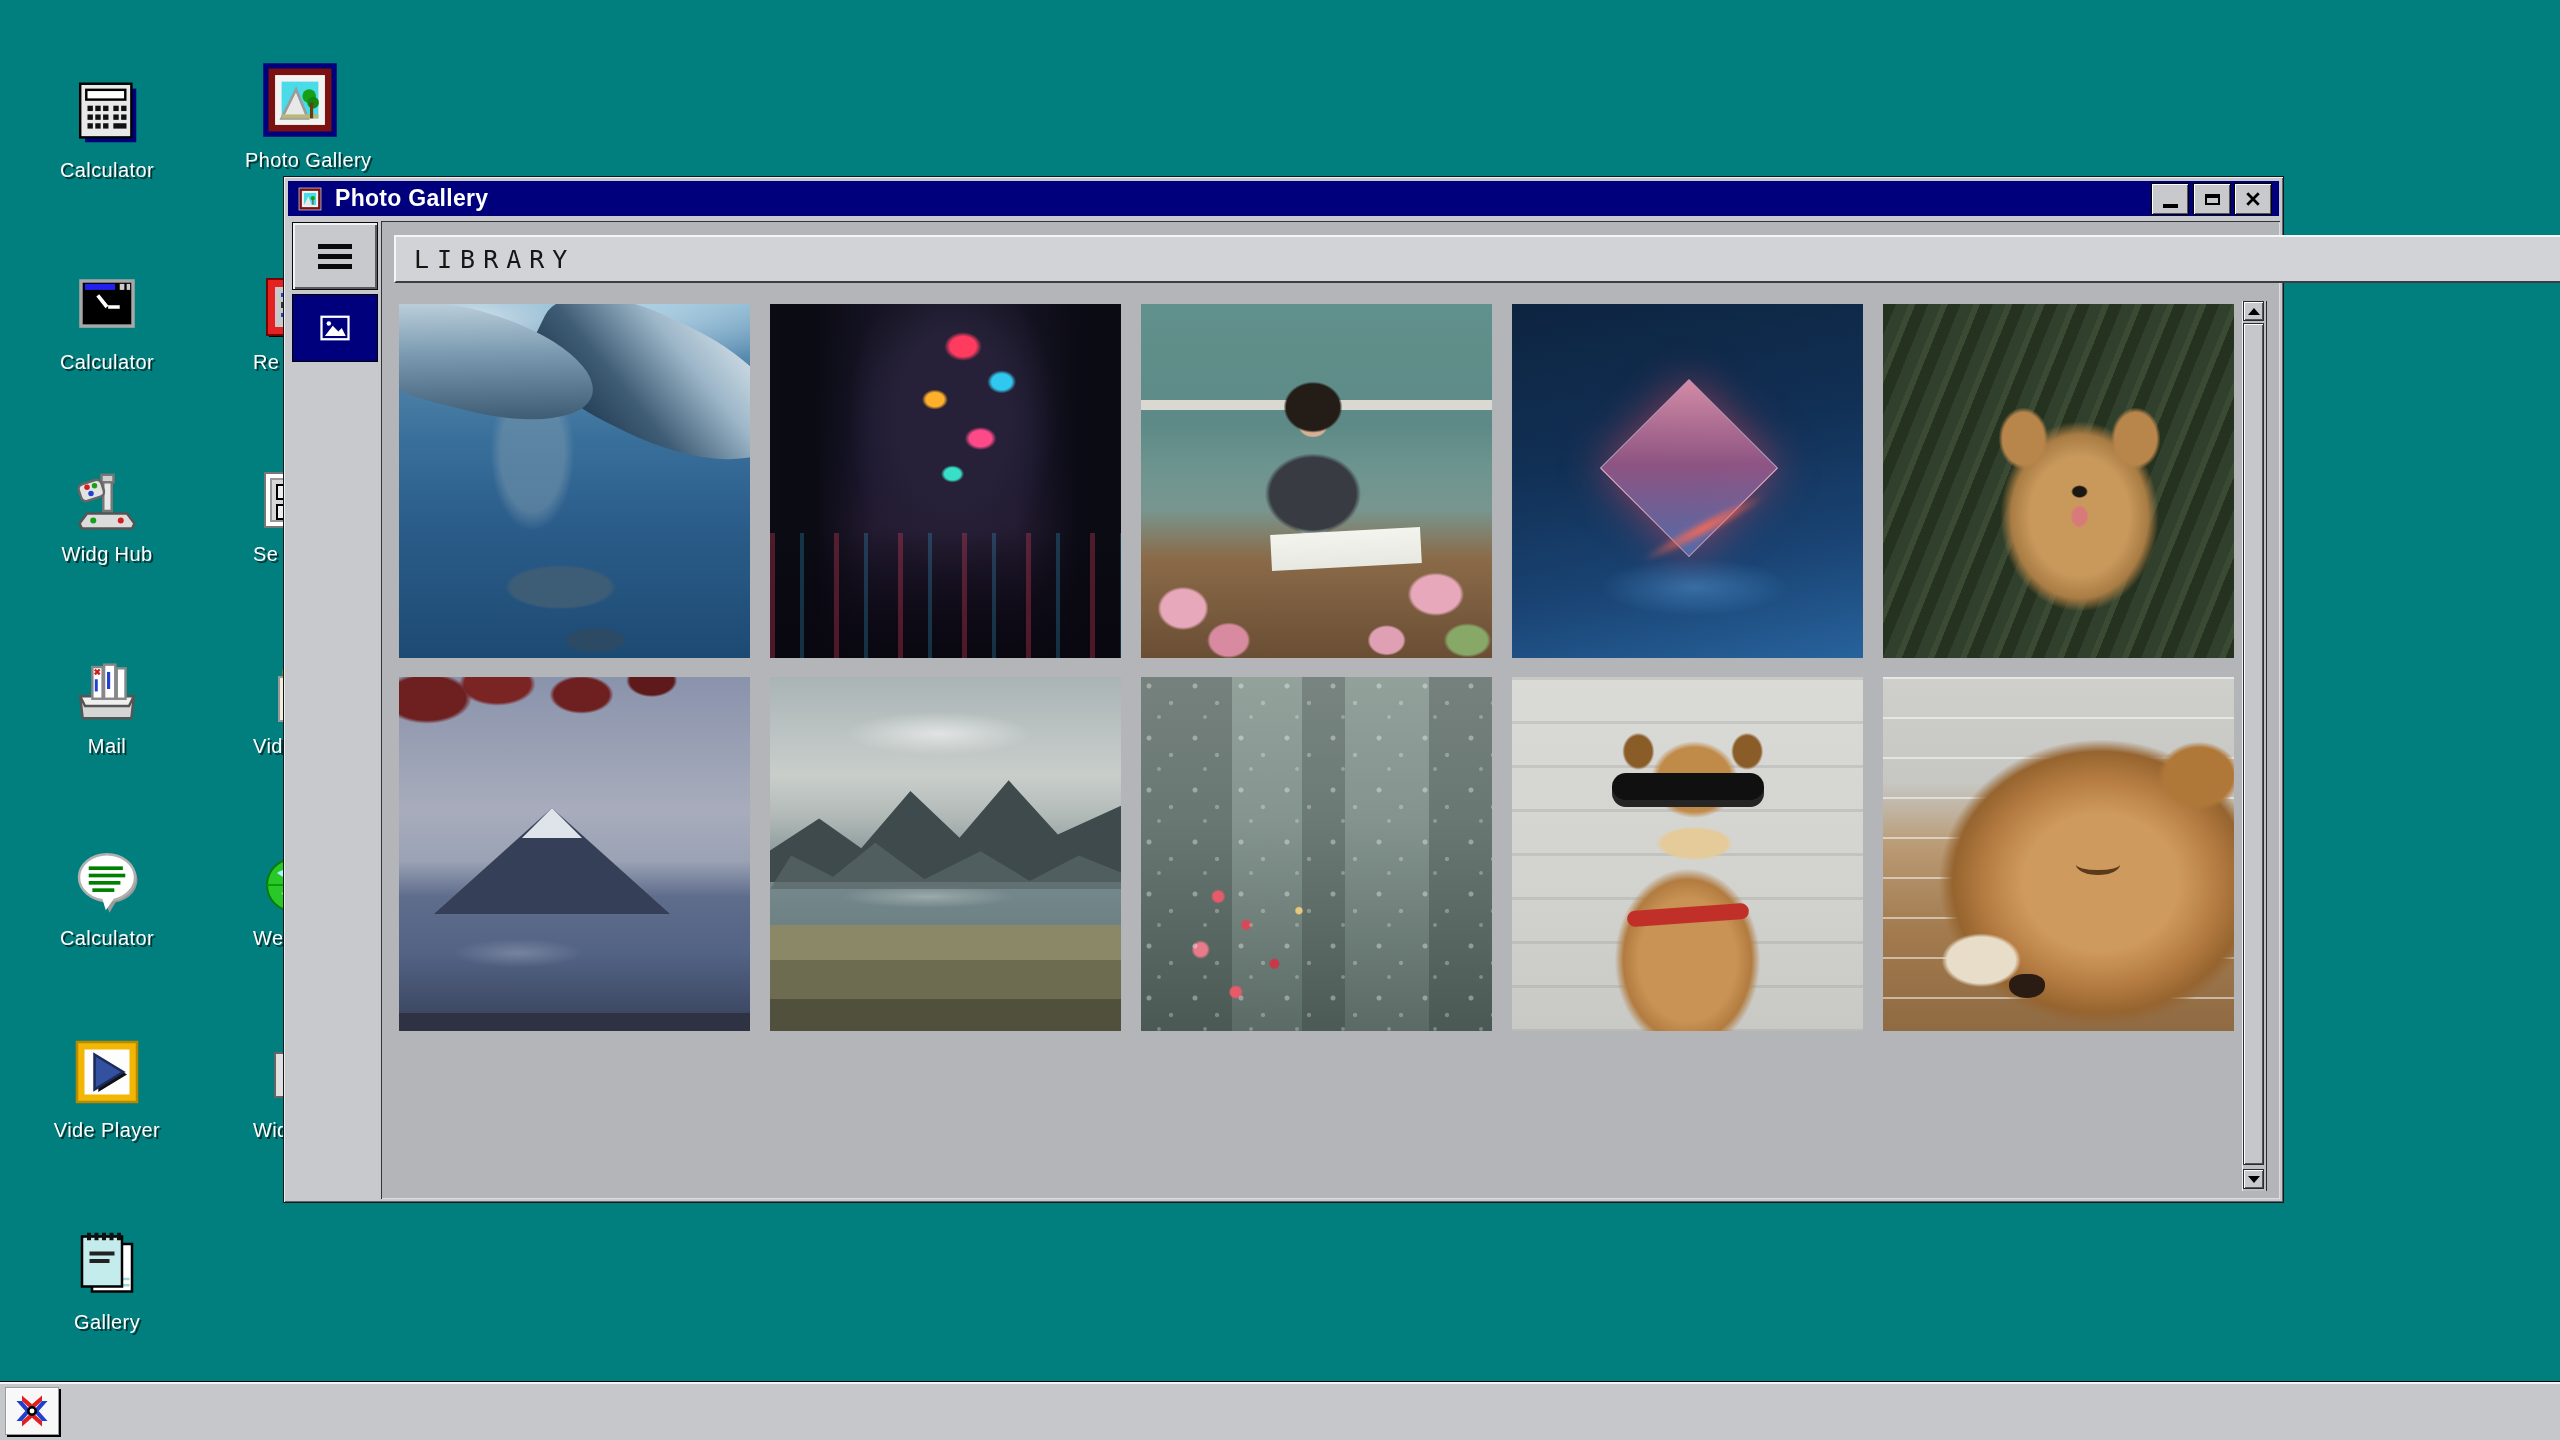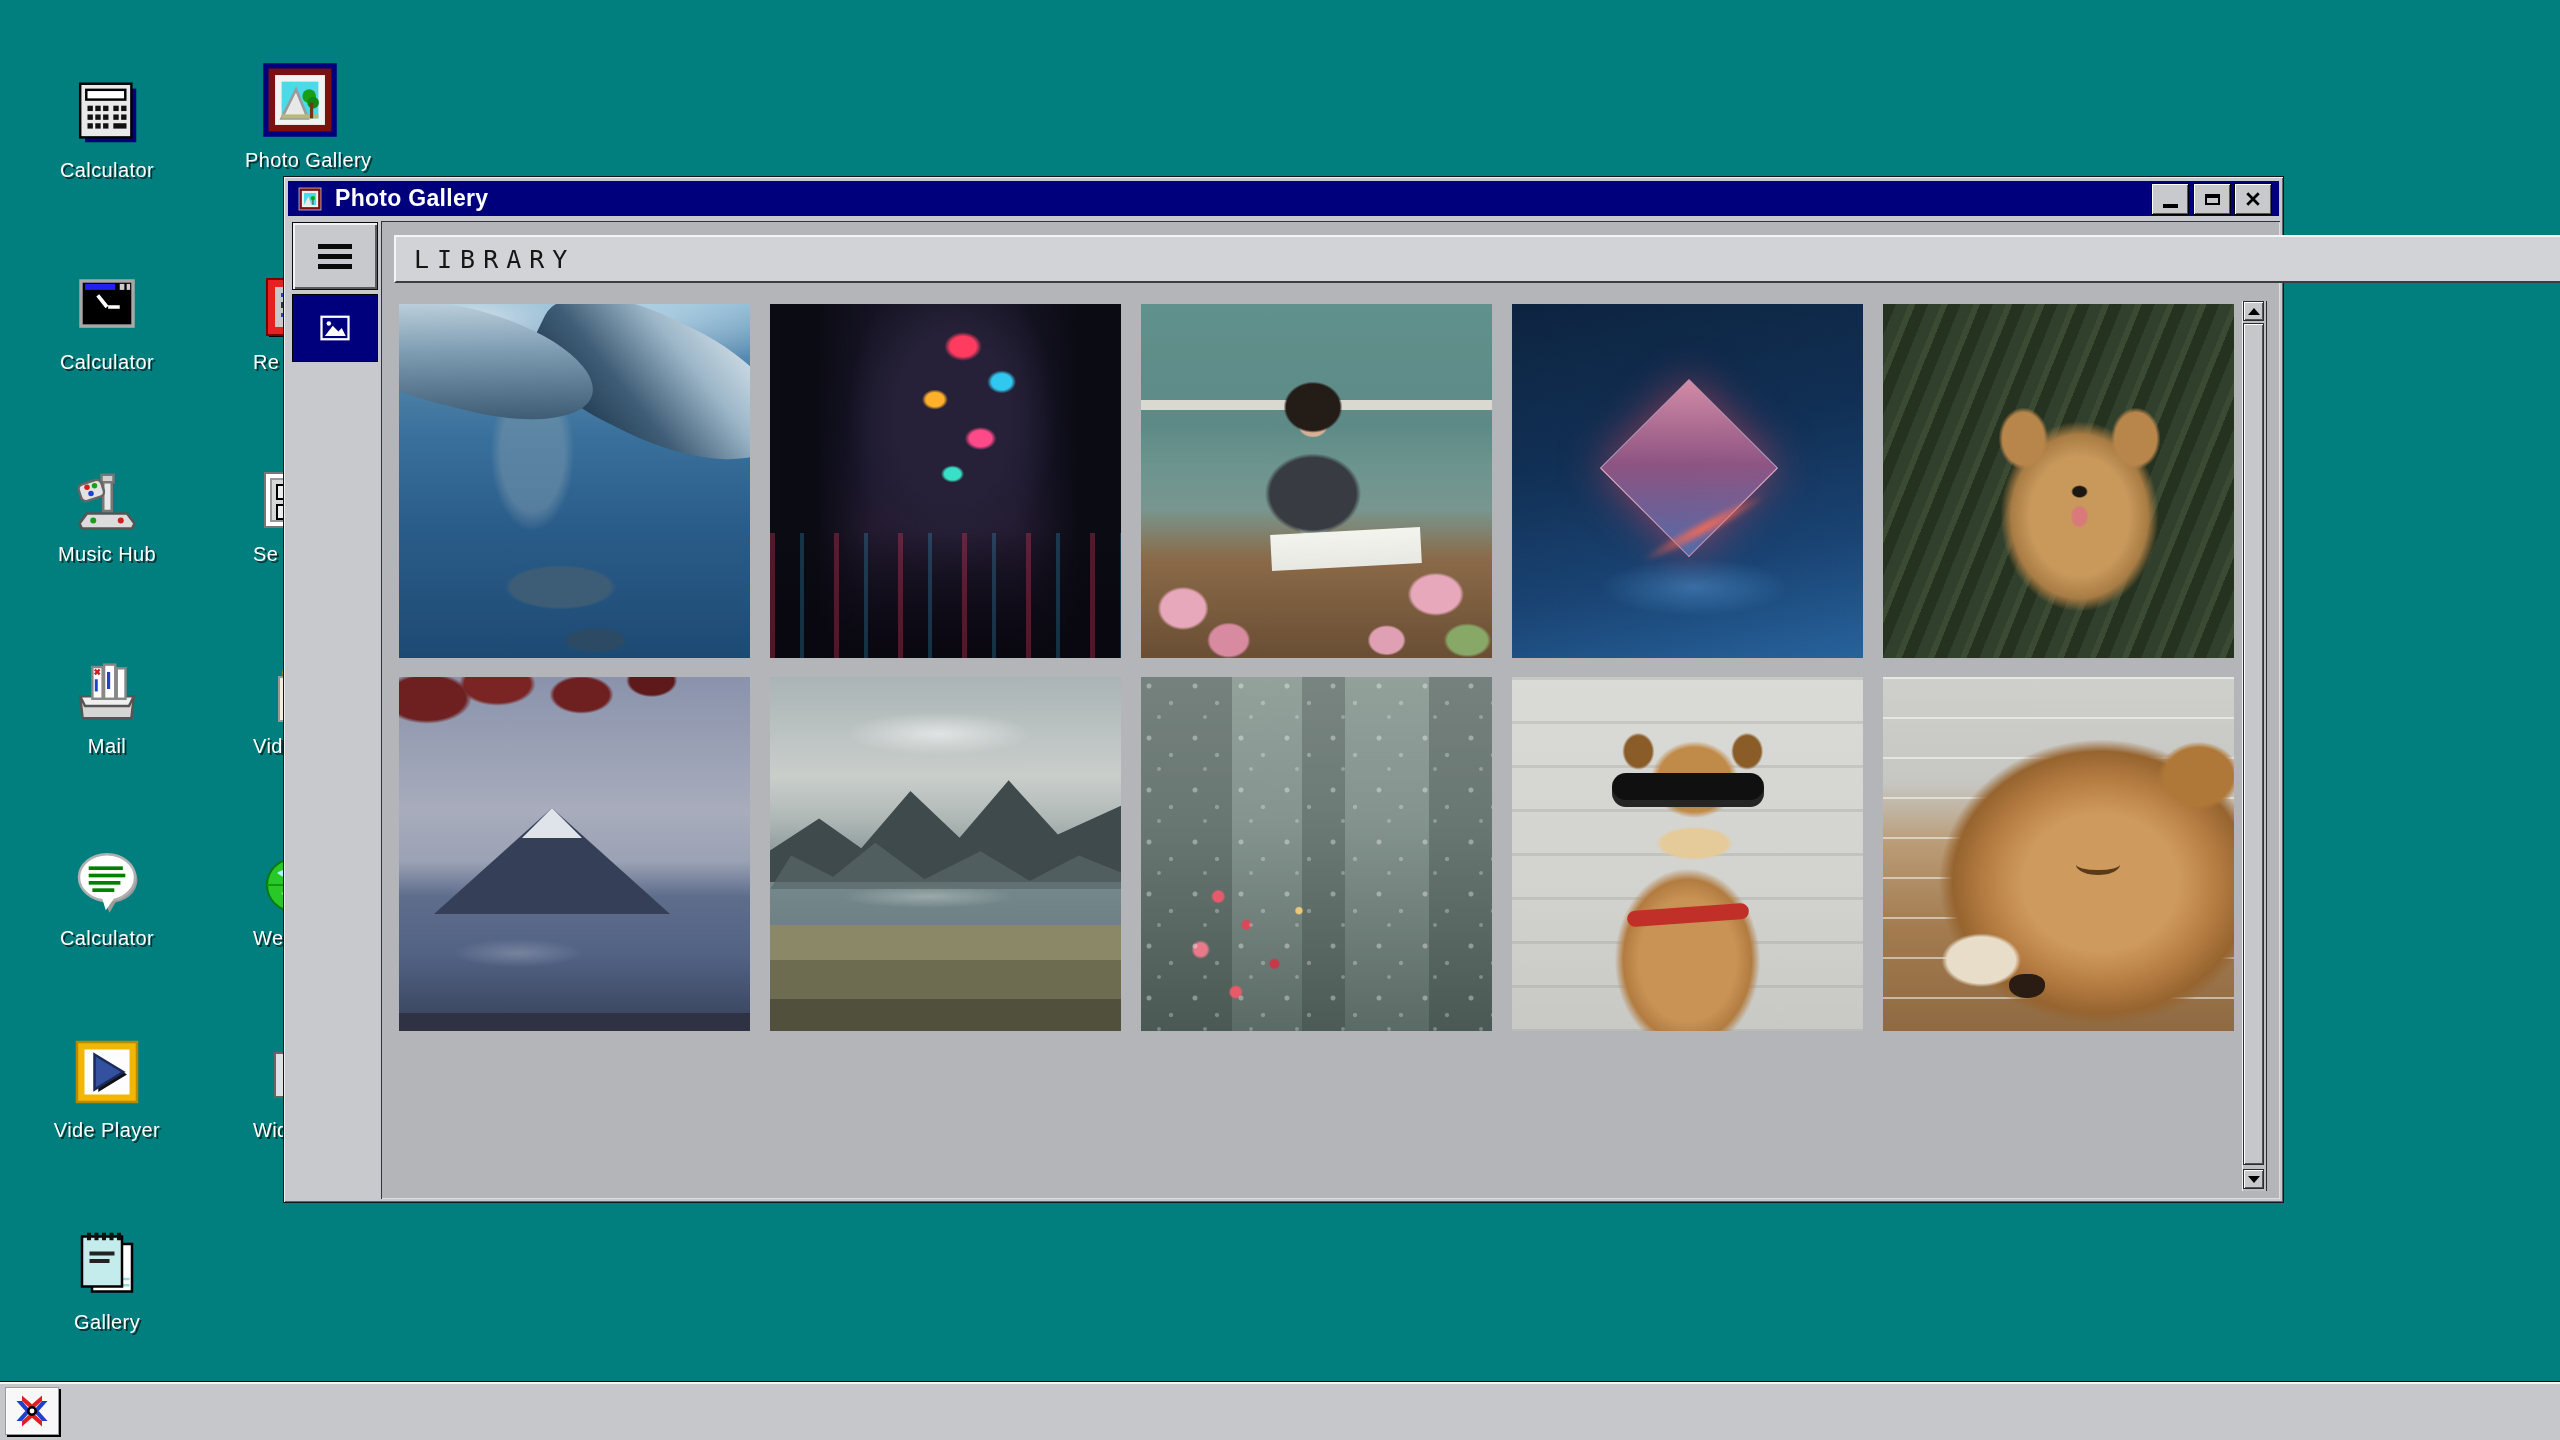--- a/index.html
+++ b/index.html
@@ -231,21 +231,21 @@
           <rect x="14.5" y="10" width="3.4" height="12" fill="#e8e8e8" stroke="#777"></rect>
           <rect x="13.8" y="7.5" width="4.8" height="3" fill="#cfcfcf" stroke="#777"></rect>
           <rect x="5" y="10.5" width="9.5" height="7" rx="2" fill="#e2e2e2" stroke="#666" transform="rotate(-18 9 14)"></rect>
           <circle cx="8" cy="12.5" r="1.1" fill="#d02020"></circle>
           <circle cx="11" cy="11.9" r="1.1" fill="#18a018"></circle>
           <circle cx="9.6" cy="15" r="1.1" fill="#2040d0"></circle>
           <circle cx="10.5" cy="25.8" r="1.2" fill="#18a018"></circle>
           <circle cx="21.5" cy="25.8" r="1.2" fill="#d02020"></circle>
         </svg>
       </div>
-    <div class="dt-label">Music Hub</div>
+    <div class="dt-label">Widg Hub</div>
   </div>
   <div class="dt-icon" style="left:52px;top:648px">
     <div class="dt-art">
         <svg width="80" height="78" viewBox="0 0 32 32">
           <polygon points="5,19 27,19 26,28 6,28" fill="#d6d6d6" stroke="#555"></polygon>
           <polygon points="5,19 27,19 25,23 7,23" fill="#efefef" stroke="#555"></polygon>
           <g stroke="#888" fill="#fff">
             <rect x="10" y="7" width="4.2" height="13"></rect>
             <rect x="14.8" y="6" width="4.6" height="14"></rect>
             <rect x="20" y="7.5" width="3.6" height="12.5"></rect>

